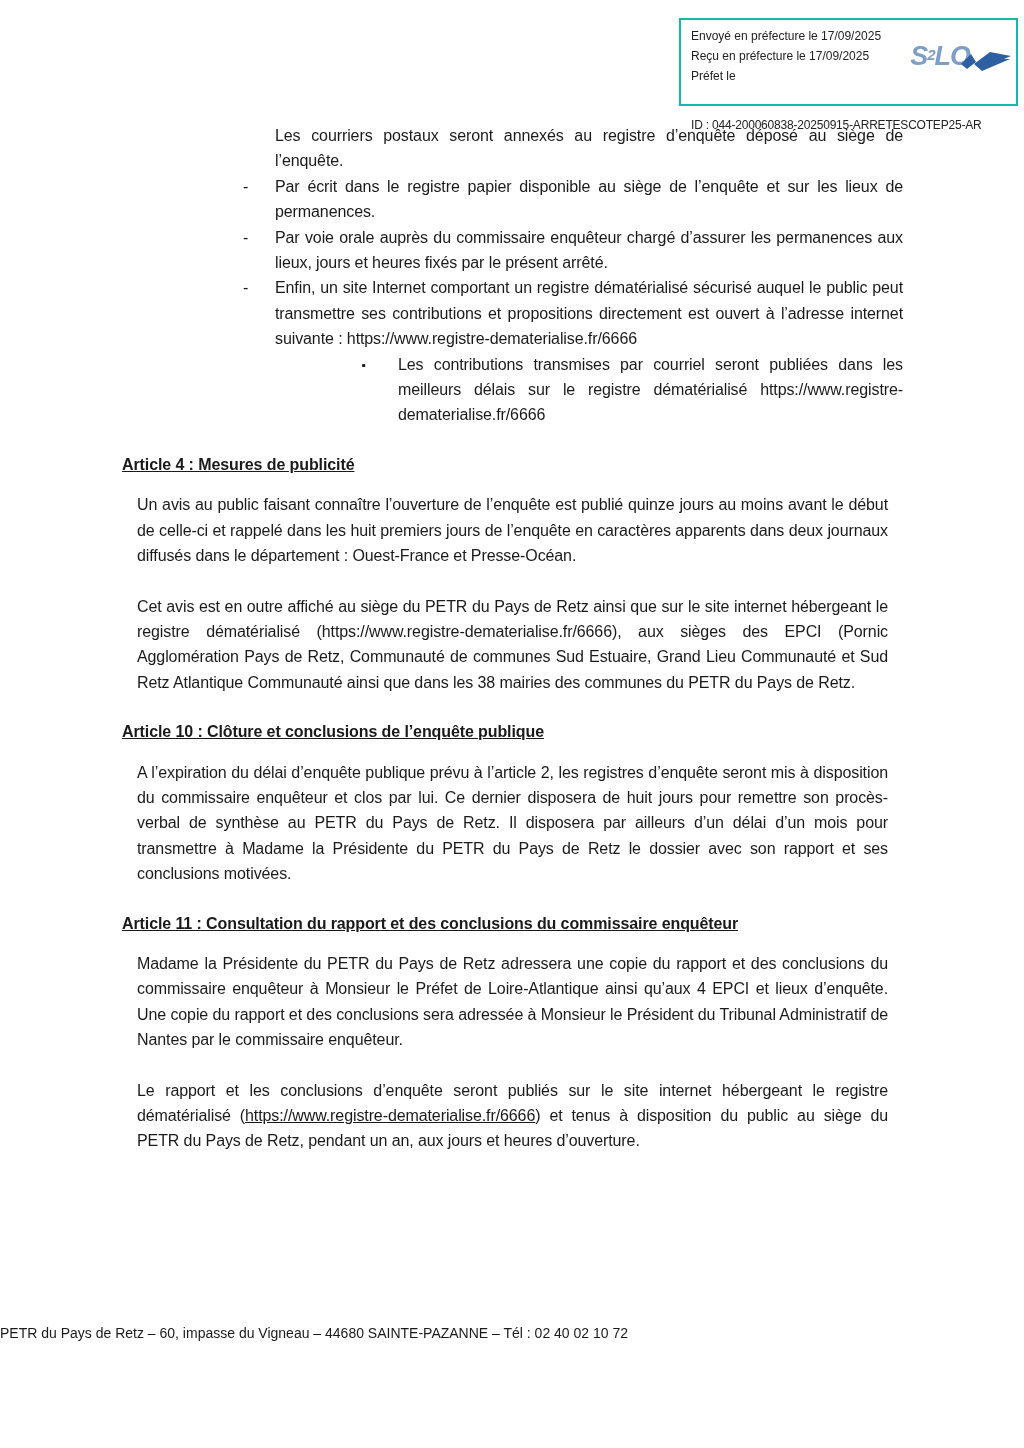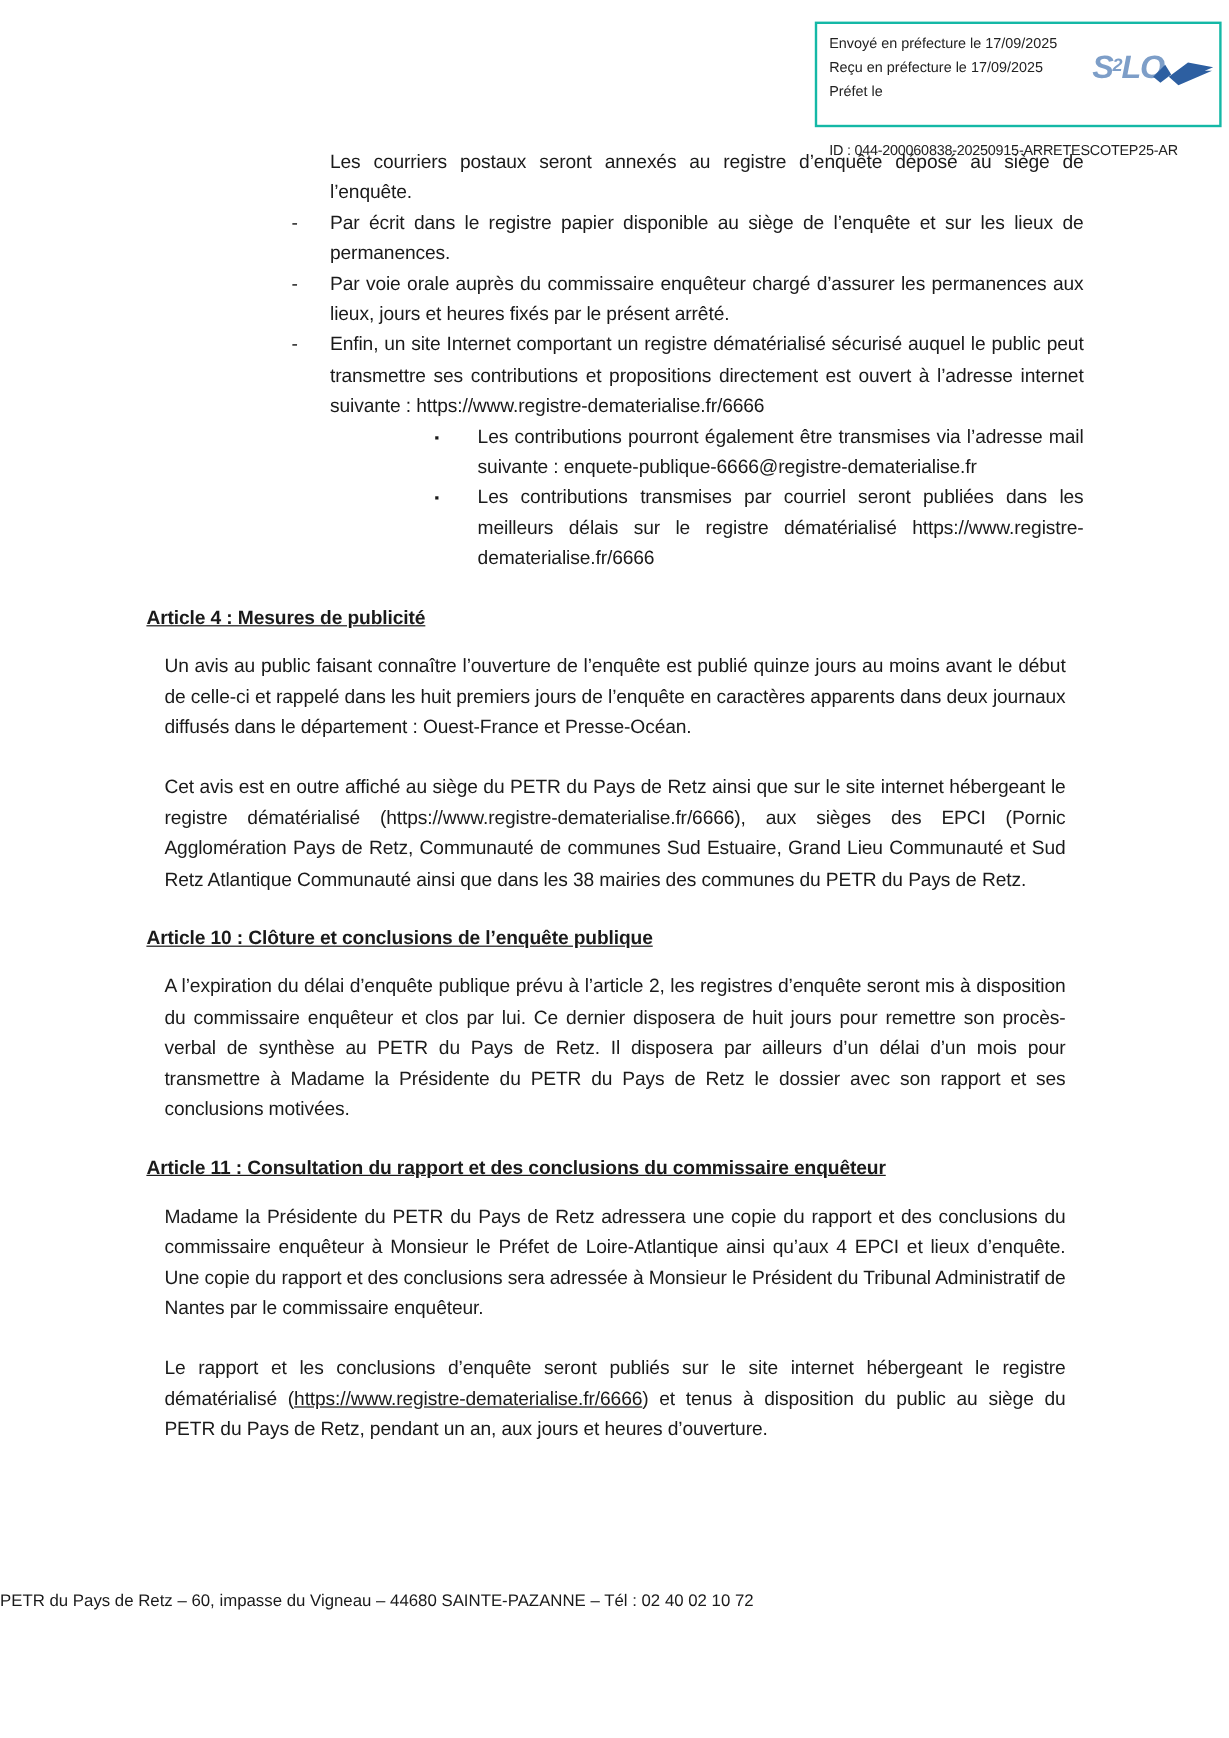--- a/index.html
+++ b/index.html
@@ -89,21 +89,20 @@
       <span>Par voie orale auprès du commissaire enquêteur chargé d’assurer les permanences aux lieux, jours et heures fixés par le présent arrêté.</span>
     </div>
 
     <div class="b-item jt">
       <span class="dash">-</span>
       <span>Enfin, un site Internet comportant un registre dématérialisé sécurisé auquel le public peut transmettre ses contributions et propositions directement est ouvert à l’adresse internet suivante :  https://www.registre-dematerialise.fr/6666</span>
     </div>
 
     <div class="sub-item jt">
       <span class="sq">▪</span>
-      <span>Les contributions pourront également être transmises via l’adresse mail suivante : enquete-publique-6666@registre-dematerialise.fr</span>
     </div>
 
     <div class="sub-item jt">
       <span class="sq">▪</span>
       <span>Les contributions transmises par courriel seront publiées dans les meilleurs délais sur le registre dématérialisé https://www.registre-dematerialise.fr/6666</span>
     </div>
 
     <div class="article-heading">Article 4 : Mesures de publicité</div>
     <p class="para jt">Un avis au public faisant connaître l’ouverture de l’enquête est publié quinze jours au moins avant le début de celle-ci et rappelé dans les huit premiers jours de l’enquête en caractères apparents dans deux journaux diffusés dans le département : Ouest-France et Presse-Océan.</p>
     <p class="para jt gap">Cet avis est en outre affiché au siège du PETR du Pays de Retz ainsi que sur le site internet hébergeant le registre dématérialisé (https://www.registre-dematerialise.fr/6666), aux sièges des EPCI (Pornic Agglomération Pays de Retz, Communauté de communes Sud Estuaire, Grand Lieu Communauté et Sud Retz Atlantique Communauté ainsi que dans les 38 mairies des communes du PETR du Pays de Retz.</p>

